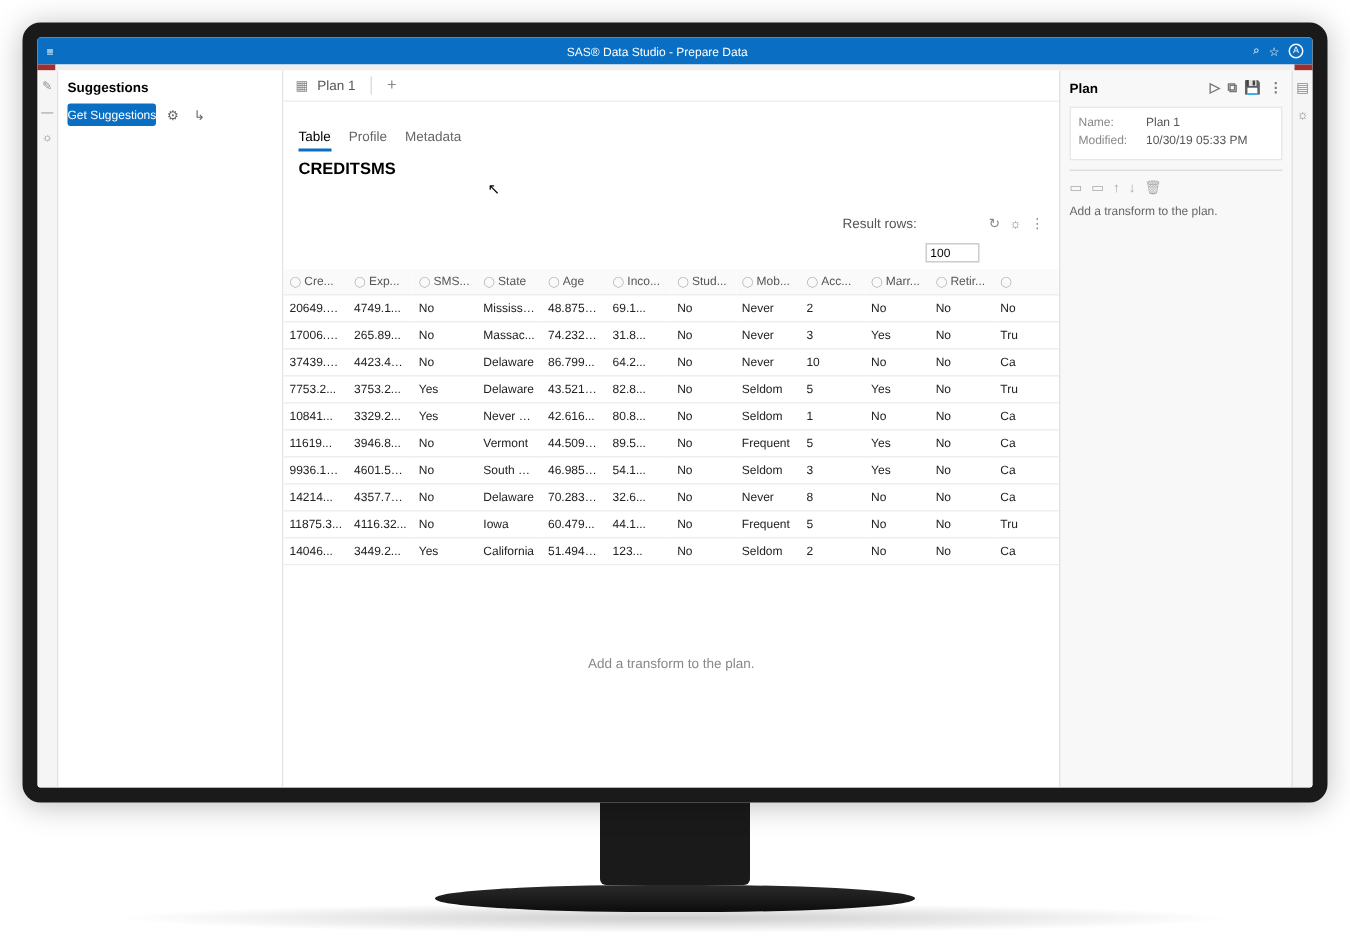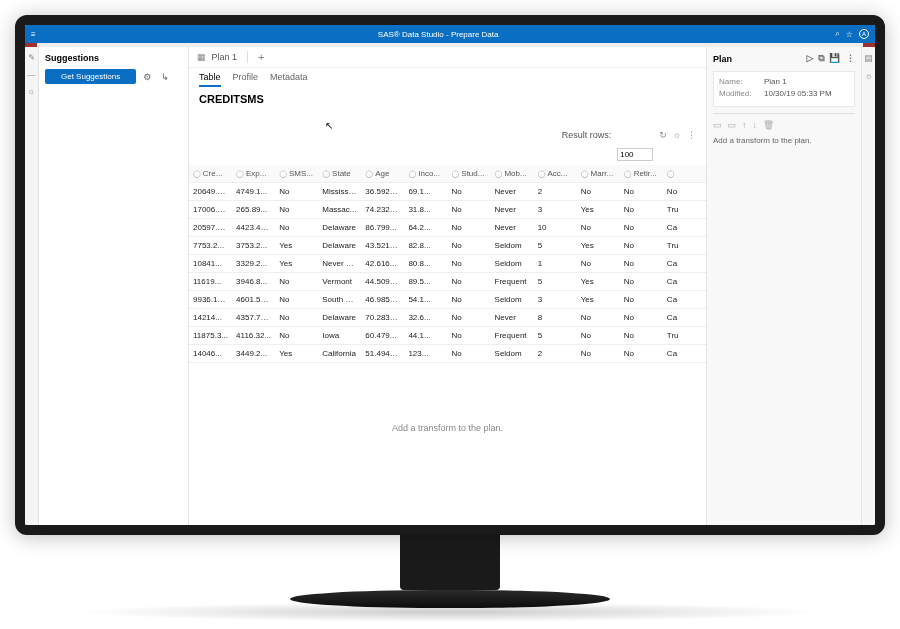--- a/index.html
+++ b/index.html
@@ -68,35 +68,35 @@
     background:#fff;
     border-right:1px solid #e3e3e3;
     padding:6px;
   }
   .left-panel .hdr { font-weight:bold; font-size:9px; margin-bottom:6px; }
   .left-panel .actions { display:flex; align-items:center; gap:4px; margin-bottom:6px;}
   .btn-primary {
     background:#0a6fc2;
     color:#fff;
     border:none;
-    padding:3px 16px;
+    padding:3px 0;
     font-size:8px;
     border-radius:2px;
     cursor:pointer;
   }
   .icon-btn { color:#666; font-size:9px; background:none; border:none; cursor:pointer; padding:1px 3px;}
 
   .center { flex:1; background:#fff; display:flex; flex-direction:column; overflow:hidden; }
   .tabstrip { display:flex; align-items:center; gap:6px; padding:4px 8px; border-bottom:1px solid #eee; color:#555;}
   .tabstrip .tab-icon { font-size:9px; color:#888;}
   .tabstrip .tab-lbl { font-size:9px; }
   .tabstrip .sep { width:1px; height:12px; background:#ddd; margin:0 4px;}
   .tabstrip .plus { font-size:11px; color:#888;}
 
-  .subtabs { display:flex; gap:12px; padding:4px 10px 0; font-size:9px; color:#666;}
+  .subtabs { display:flex; gap:12px; padding:4px 10px 0; font-size:9px; color:#666;margin-top:14px;}
   .subtabs .active { color:#000; border-bottom:2px solid #0a6fc2; padding-bottom:3px;}
   .subtabs span { padding-bottom:3px; cursor:pointer;}
 
   .tblname { font-weight:bold; font-size:11px; padding:6px 10px 4px; }
 
   .result-row { display:flex; justify-content:flex-end; align-items:center; gap:6px; padding:0 10px 4px; color:#555; }
   .result-row input { width:36px; font-size:8px; padding:1px 2px; border:1px solid #ccc;margin-top:39px; }
 
   .grid-wrap { overflow:hidden; }
   table { border-collapse:collapse; width:100%; font-size:8px; color:#333; table-layout:fixed;}
@@ -217,21 +217,21 @@
                   <th><span class="ico">◯</span>Retir...</th>
                   <th><span class="ico">◯</span></th>
                 </tr>
               </thead>
           <tbody id="body-rows">
                 <tr>
                   <td>20649.1...</td>
                   <td>4749.1...</td>
                   <td>No</td>
                   <td>Mississip...</td>
-                  <td>36.5923...</td>
+                  <td>48.8757...</td>
                   <td>69.1...</td>
                   <td>No</td>
                   <td>Never</td>
                   <td>2</td>
                   <td>No</td>
                   <td>No</td>
                   <td>No</td>
                 </tr>
                 <tr>
                   <td>17006.1...</td>
@@ -241,21 +241,21 @@
                   <td>74.2321...</td>
                   <td>31.8...</td>
                   <td>No</td>
                   <td>Never</td>
                   <td>3</td>
                   <td>Yes</td>
                   <td>No</td>
                   <td>Tru</td>
                 </tr>
                 <tr>
-                  <td>20597.9...</td>
+                  <td>37439.2...</td>
                   <td>4423.42...</td>
                   <td>No</td>
                   <td>Delaware</td>
                   <td>86.799...</td>
                   <td>64.2...</td>
                   <td>No</td>
                   <td>Never</td>
                   <td>10</td>
                   <td>No</td>
                   <td>No</td>

